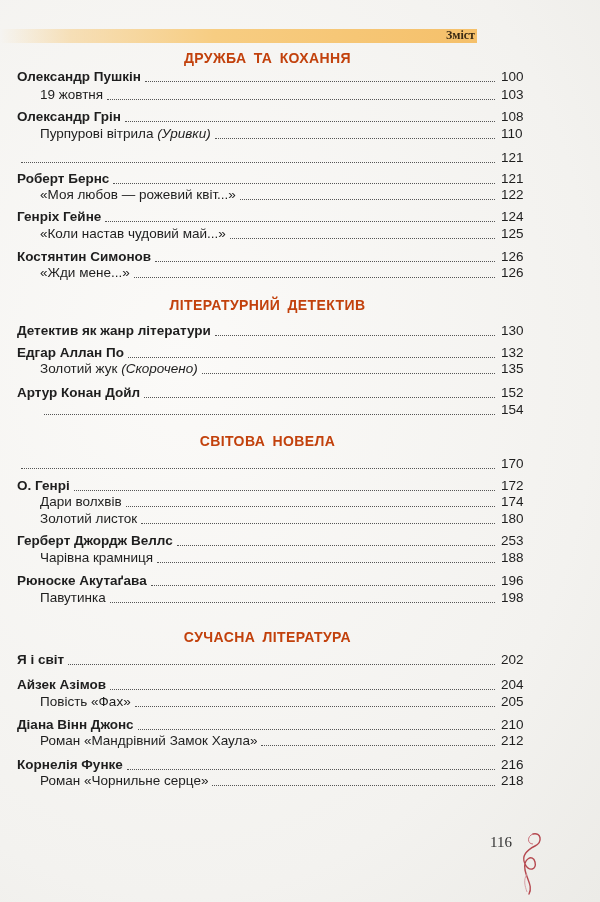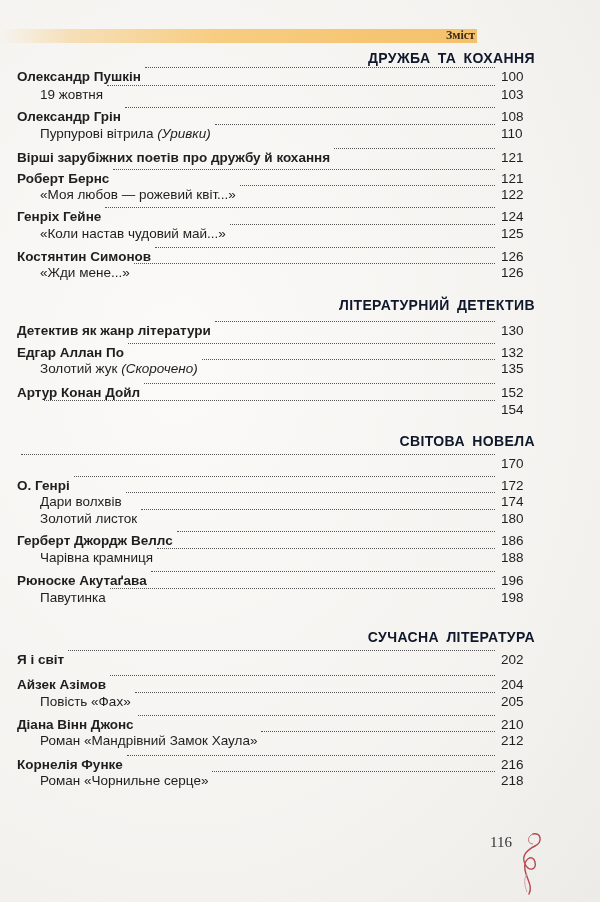--- a/index.html
+++ b/index.html
@@ -16,27 +16,27 @@
   .header-bar {
     position: absolute; left: 0; top: 29px; width: 477px; height: 14px;
     background: linear-gradient(to right, rgba(246,196,110,0) 0%, rgba(246,196,110,0.45) 15%, #f7cd82 45%, #f5c06a 100%);
   }
   .header-title {
     position: absolute; right: 0; top: -1px;
     font-family: "Liberation Serif", serif; font-weight: bold; font-size: 12px;
     color: #3a2a14; padding-right: 2px;
   }
   .section-heading {
-    position: absolute; left: 0; width: 535px; text-align: right;
+    position: absolute; left: 0; width: 535px; text-align: center;
     font-weight: bold; font-size: 14px; letter-spacing: 0.4px;
-    color: #0f172a; word-spacing: 3px;
+    color: #c2410c; word-spacing: 3px;
   }
   .row {
     position: absolute; left: 17px; width: 508px; height: 16px;
-    display: flex; align-items: flex-start; font-size: 13.5px; line-height: 16px;
+    display: flex; align-items: flex-end; font-size: 13.5px; line-height: 16px;
   }
   .row.sub { left: 40px; width: 485px; font-weight: normal; }
   .row.main { font-weight: bold; }
   .row .title { white-space: nowrap; }
   .row .title em { font-style: italic; }
   .row .dots {
     flex: 1; margin: 0 6px 0 4px; height: 1px;
     border-bottom: 1.4px dotted #555; position: relative; top: -3px;
     min-width: 10px;
   }
@@ -74,21 +74,20 @@
   <span class="title">Олександр Грін</span>
     <span class="dots"></span>
     <span class="page">108</span>
 </div>
 <div class="row sub" style="top:126px">
   <span class="title"><span>Пурпурові вітрила</span> <em>(Уривки)</em></span>
     <span class="dots"></span>
     <span class="page">110</span>
 </div>
 <div class="row main" style="top:150px">
-  <span class="title">Вірші зарубіжних поетів про дружбу й кохання</span>
     <span class="dots"></span>
     <span class="page">121</span>
 </div>
 <div class="row main" style="top:171px">
   <span class="title">Роберт Бернс</span>
     <span class="dots"></span>
     <span class="page">121</span>
 </div>
 <div class="row sub" style="top:187px">
   <span class="title">«Моя любов — рожевий квіт...»</span>
@@ -160,21 +159,21 @@
     <span class="page">174</span>
 </div>
 <div class="row sub" style="top:511px">
   <span class="title">Золотий листок</span>
     <span class="dots"></span>
     <span class="page">180</span>
 </div>
 <div class="row main" style="top:533px">
   <span class="title">Герберт Джордж Веллс</span>
     <span class="dots"></span>
-    <span class="page">186</span>
+    <span class="page">253</span>
 </div>
 <div class="row sub" style="top:550px">
   <span class="title">Чарівна крамниця</span>
     <span class="dots"></span>
     <span class="page">188</span>
 </div>
 <div class="row main" style="top:573px">
   <span class="title">Рюноске Акутаґава</span>
     <span class="dots"></span>
     <span class="page">196</span>

